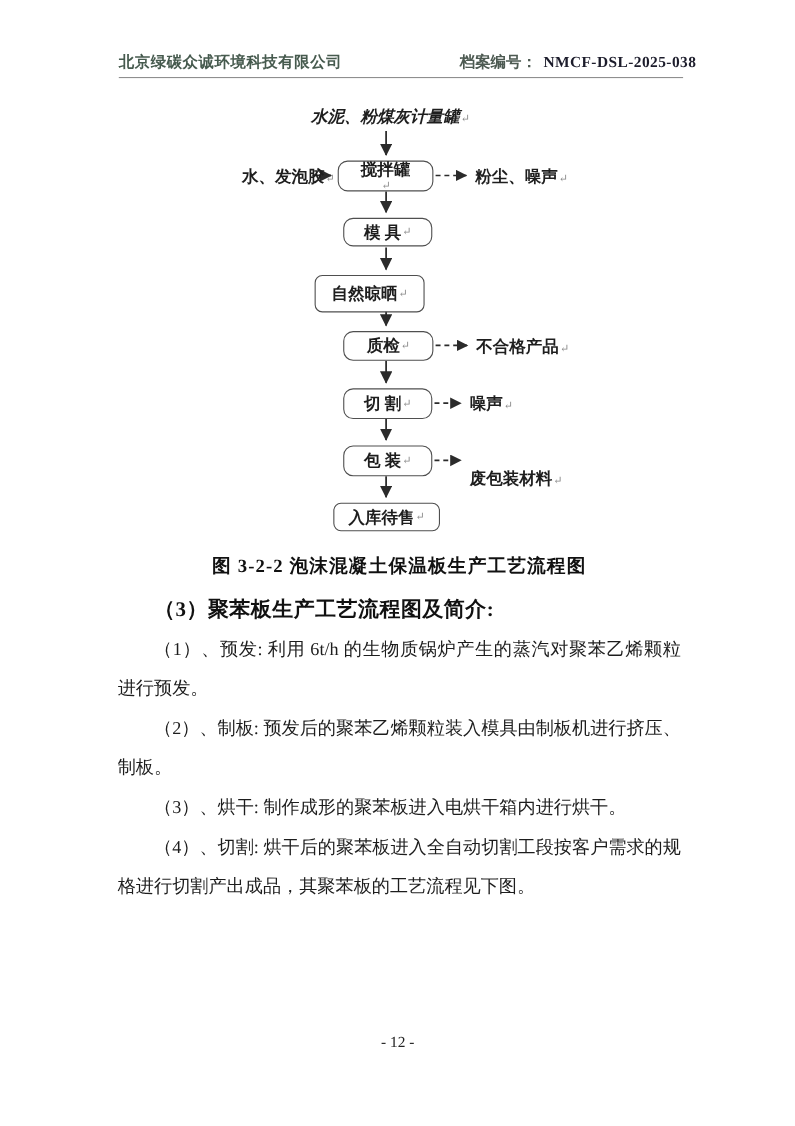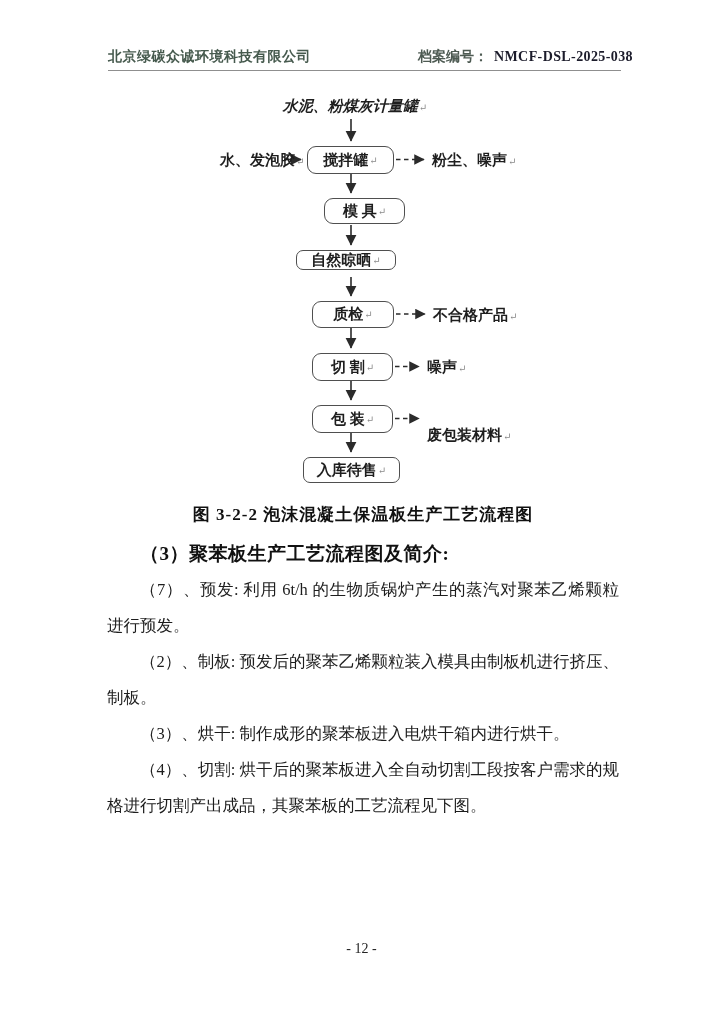--- a/index.html
+++ b/index.html
@@ -102,29 +102,29 @@
   <div class="fc-label" style="left:433px;top:306px;">
     <span>不合格产品</span><span class="mark">↵</span>
   </div>
   <div class="fc-label" style="left:427px;top:358px;">
     <span>噪声</span><span class="mark">↵</span>
   </div>
   <div class="fc-label" style="left:427px;top:410px;margin-top:16px;">
     <span>废包装材料</span><span class="mark">↵</span>
   </div>
 
-  <div class="fc-box" style="left:307px;top:146px;width:87px;height:28px;">
+  <div class="fc-box" style="left:307px;top:146px;width:87px;height:28px;flex-direction:column;">
     <span>搅拌罐</span>
       <span class="mark">↵</span>
   </div>
-  <div class="fc-box" style="left:324px;top:198px;width:81px;height:26px;align-items:center;">
+  <div class="fc-box" style="left:312px;top:198px;width:81px;height:26px;align-items:center;">
     <span>模 具</span>
       <span class="mark">↵</span>
   </div>
-  <div class="fc-box" style="left:296px;top:250px;width:100px;height:20px;border-radius:7px;">
+  <div class="fc-box" style="left:286px;top:250px;width:100px;height:34px;border-radius:7px;">
     <span>自然晾晒</span>
       <span class="mark">↵</span>
   </div>
   <div class="fc-box" style="left:312px;top:301px;width:82px;height:27px;">
     <span>质检</span>
       <span class="mark">↵</span>
   </div>
   <div class="fc-box" style="left:312px;top:353px;width:81px;height:28px;">
     <span>切 割</span>
       <span class="mark">↵</span>
@@ -135,21 +135,21 @@
   </div>
   <div class="fc-box" style="left:303px;top:457px;width:97px;height:26px;border-radius:7px;">
     <span>入库待售</span>
       <span class="mark">↵</span>
   </div>
 
   <div class="caption">图 3-2-2 泡沫混凝土保温板生产工艺流程图</div>
   <div class="sec-heading">（3）聚苯板生产工艺流程图及简介:</div>
 
   <div class="paragraphs">
-    <p>（7）、预发: 利用 6t/h 的生物质锅炉产生的蒸汽对聚苯乙烯颗粒进行预发。</p>
+    <p>（1）、预发: 利用 6t/h 的生物质锅炉产生的蒸汽对聚苯乙烯颗粒进行预发。</p>
     <p>（2）、制板: 预发后的聚苯乙烯颗粒装入模具由制板机进行挤压、制板。</p>
     <p>（3）、烘干: 制作成形的聚苯板进入电烘干箱内进行烘干。</p>
     <p>（4）、切割: 烘干后的聚苯板进入全自动切割工段按客户需求的规格进行切割产出成品，其聚苯板的工艺流程见下图。</p>
   </div>
 
   <div class="footer">- 12 -</div>
 
 </div>
 
 </body></html>

